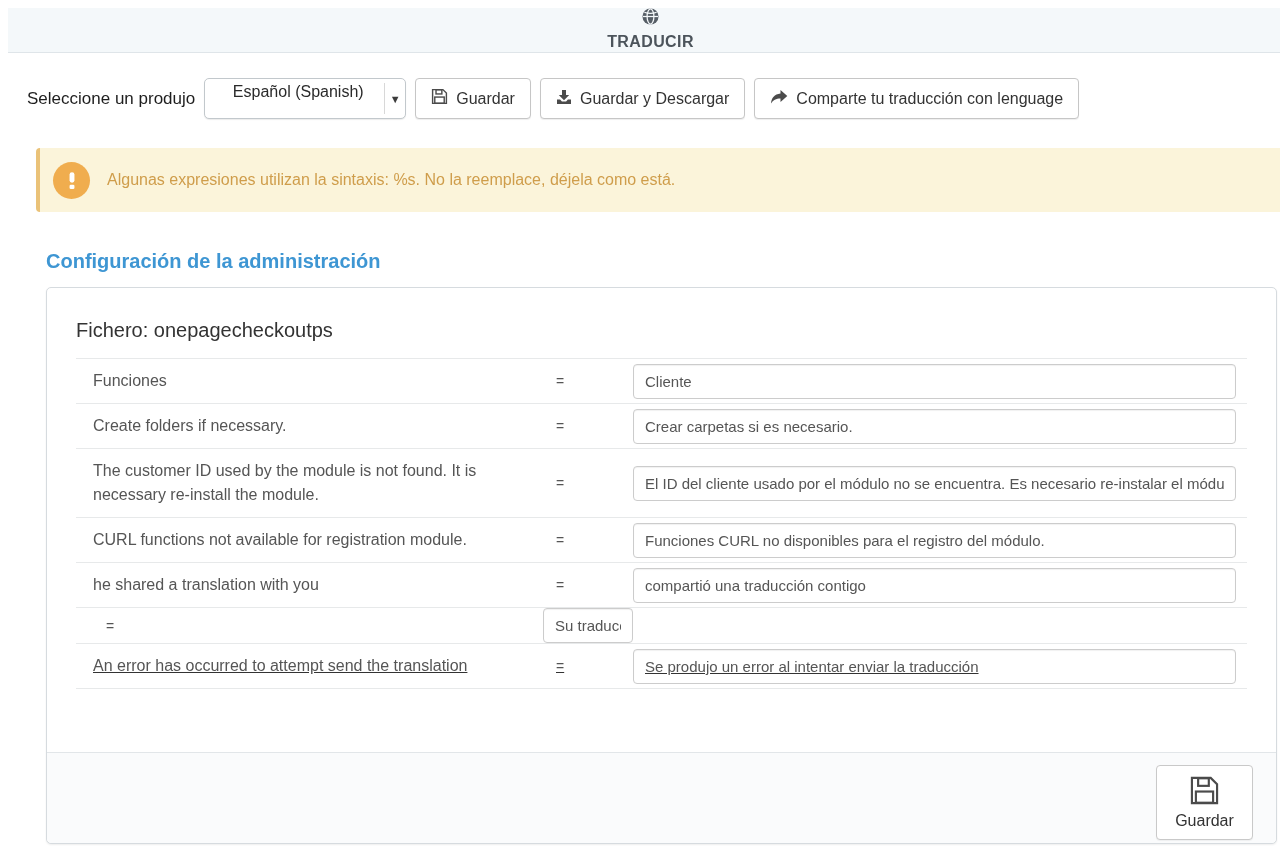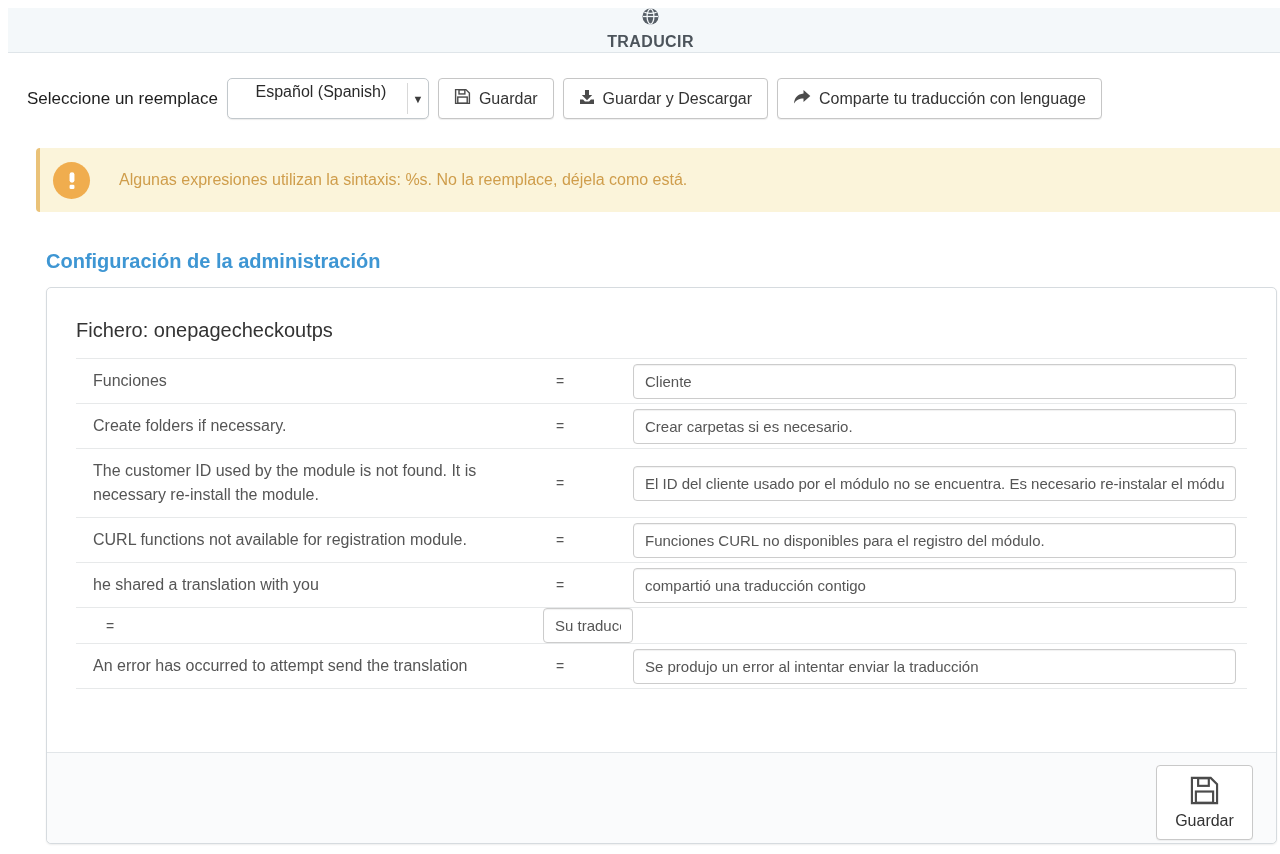--- a/index.html
+++ b/index.html
@@ -43,21 +43,21 @@
     display:inline-flex; align-items:center; gap:8px; padding:0 15px;
     font-size:16px; color:#333; cursor:pointer; box-shadow:0 1px 1px rgba(0,0,0,.07);
     font-family:"Liberation Sans", sans-serif;
   }
   .btn svg { flex:0 0 auto; }
 
   
   .alert {
     position:absolute; left:36px; right:0; top:148px; height:64px;
     background:#fbf4da; border-left:4px solid #eac278; border-radius:4px 0 0 4px;
-    display:flex; align-items:center; gap:29px; padding-left:13px;
+    display:flex; align-items:center; gap:17px; padding-left:13px;
   }
   .alert .excl {
     width:37px; height:37px; border-radius:50%; background:#f0ad4e;
     display:flex; align-items:center; justify-content:center; flex:0 0 auto;
   }
   .alert .msg { font-size:16px; color:#cf9d4b; }
 
   
   .section-title {
     position:absolute; left:46px; top:250px; margin:0;
@@ -72,21 +72,21 @@
   }
   .panel-body { padding:31px 29px 0 29px; }
   .file-heading { margin:0 0 16px 0; font-size:20px; font-weight:400; color:#333; }
 
   .t-table { width:100%; }
   .t-row {
     display:grid; grid-template-columns:450px 90px 603px;
     align-items:center; border-top:1px solid #e7e9ea;
     padding:0 13px 0 17px;
   }
-  .t-row:last-child { border-bottom:1px solid #e7e9ea; }
+  .t-row:last-child { border-bottom:1px solid #e7e9ea;text-decoration:underline; }
   .t-src { font-size:16px; color:#555; line-height:24px; padding:10px 10px 10px 0; }
   .t-eq  { font-size:14px; color:#555; padding-left:13px; }
   .t-input {
     width:100%; height:35px; border:1px solid #ccc; border-radius:4px;
     padding:0 11px; font-size:15px; color:#555; background:#fff;
     font-family:"Liberation Sans", sans-serif;
     box-shadow:inset 0 1px 1px rgba(0,0,0,.06); outline:none;
     white-space:nowrap; overflow:hidden;
   }
 
@@ -112,21 +112,21 @@
       <circle cx="9" cy="9" r="8.5" fill="#565e66"></circle>
       <ellipse cx="9" cy="9" rx="3.6" ry="8" fill="none" stroke="#f4f8fa" stroke-width="1.3"></ellipse>
       <line x1="1" y1="9" x2="17" y2="9" stroke="#f4f8fa" stroke-width="1.3"></line>
       <path d="M2.5 4.5 Q9 7 15.5 4.5" fill="none" stroke="#f4f8fa" stroke-width="1.2"></path>
     </svg>
   </span>
   <h1>TRADUCIR</h1>
 </div>
 
 <div class="toolbar">
-  <span class="lbl">Seleccione un reemplace</span>
+  <span class="lbl">Seleccione un produjo</span>
   <div class="select">
     <span>Español (Spanish)</span>
     <span class="caret-zone">▼</span>
   </div>
   <button class="btn">
     <span>
       <svg viewBox="0 0 18 18" width="17" height="17" fill="none" stroke="#4b4b4b" stroke-width="1.5">
         <path d="M1.7 1.7 H12.6 L16.3 5.4 V16.3 H1.7 Z"></path>
         <rect x="5.3" y="1.9" width="6.2" height="4.4"></rect>
         <rect x="4" y="9.6" width="10" height="6.5"></rect>

